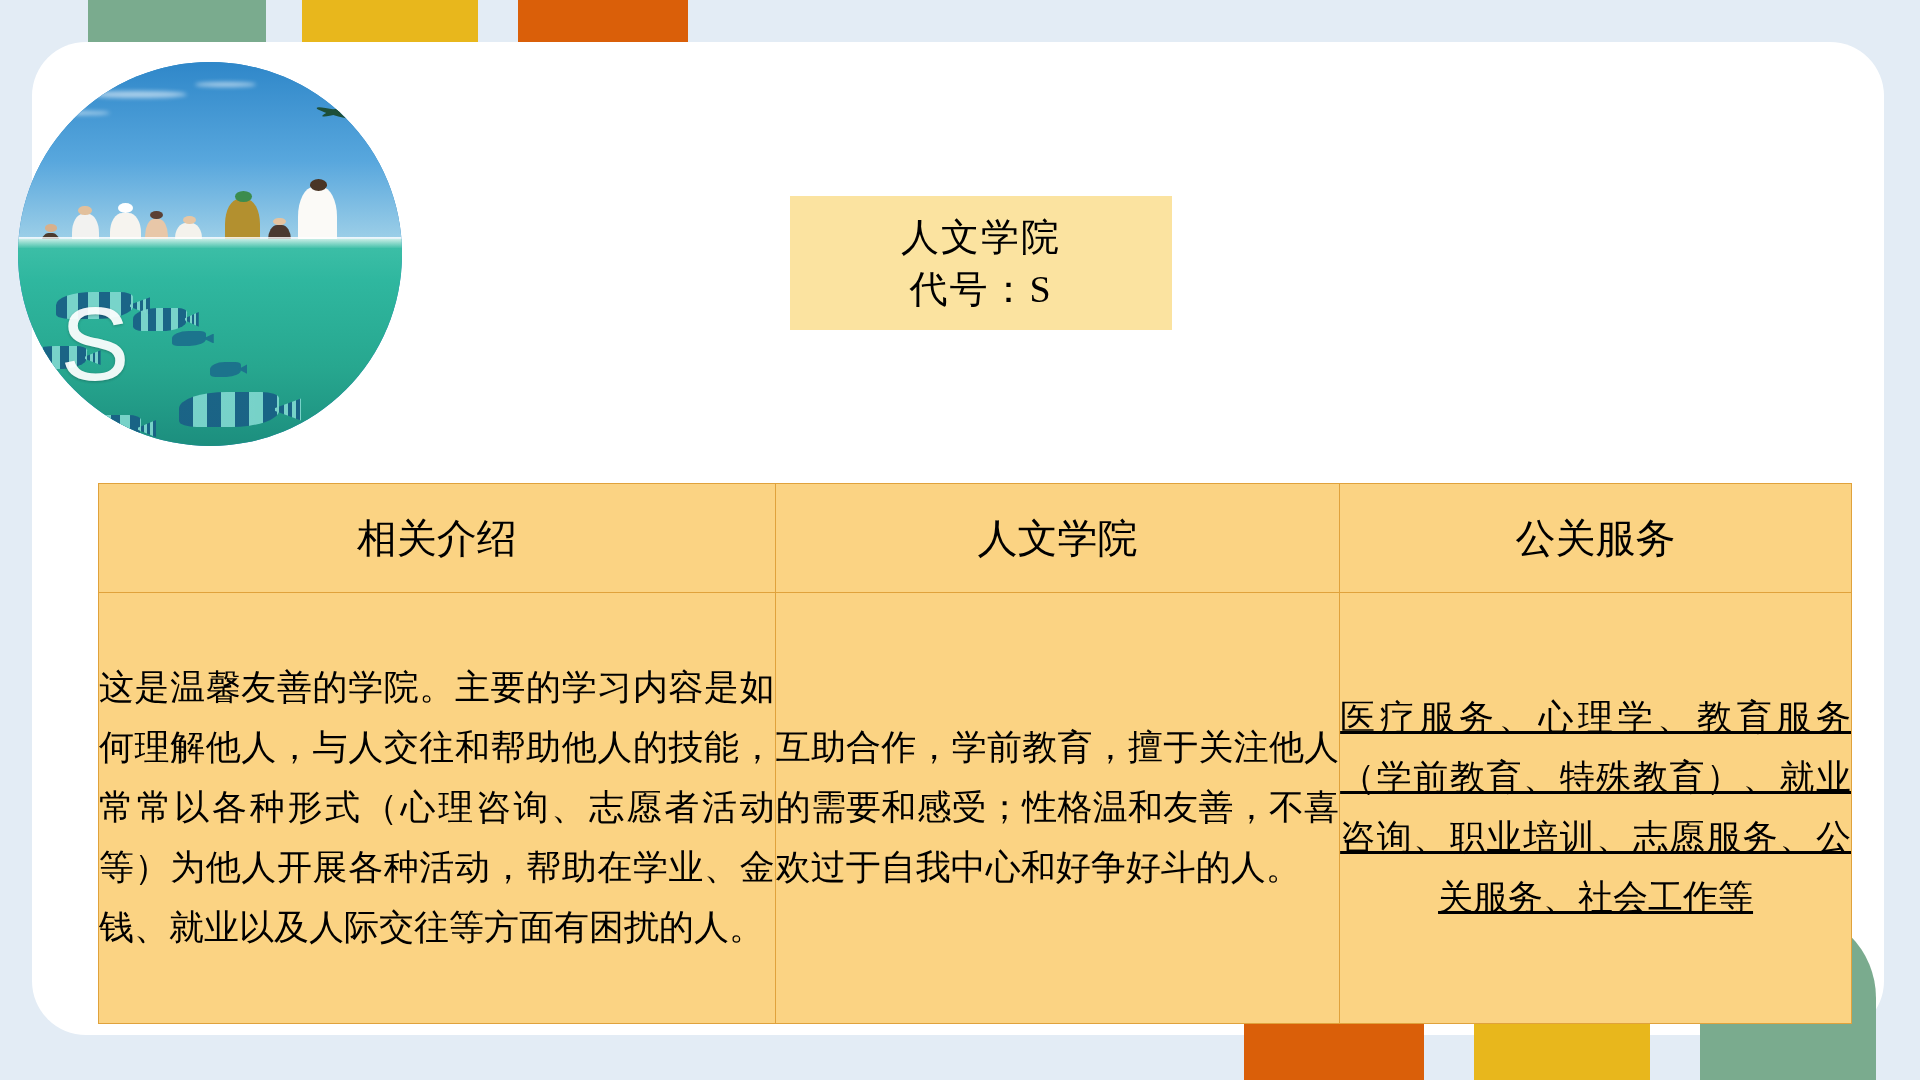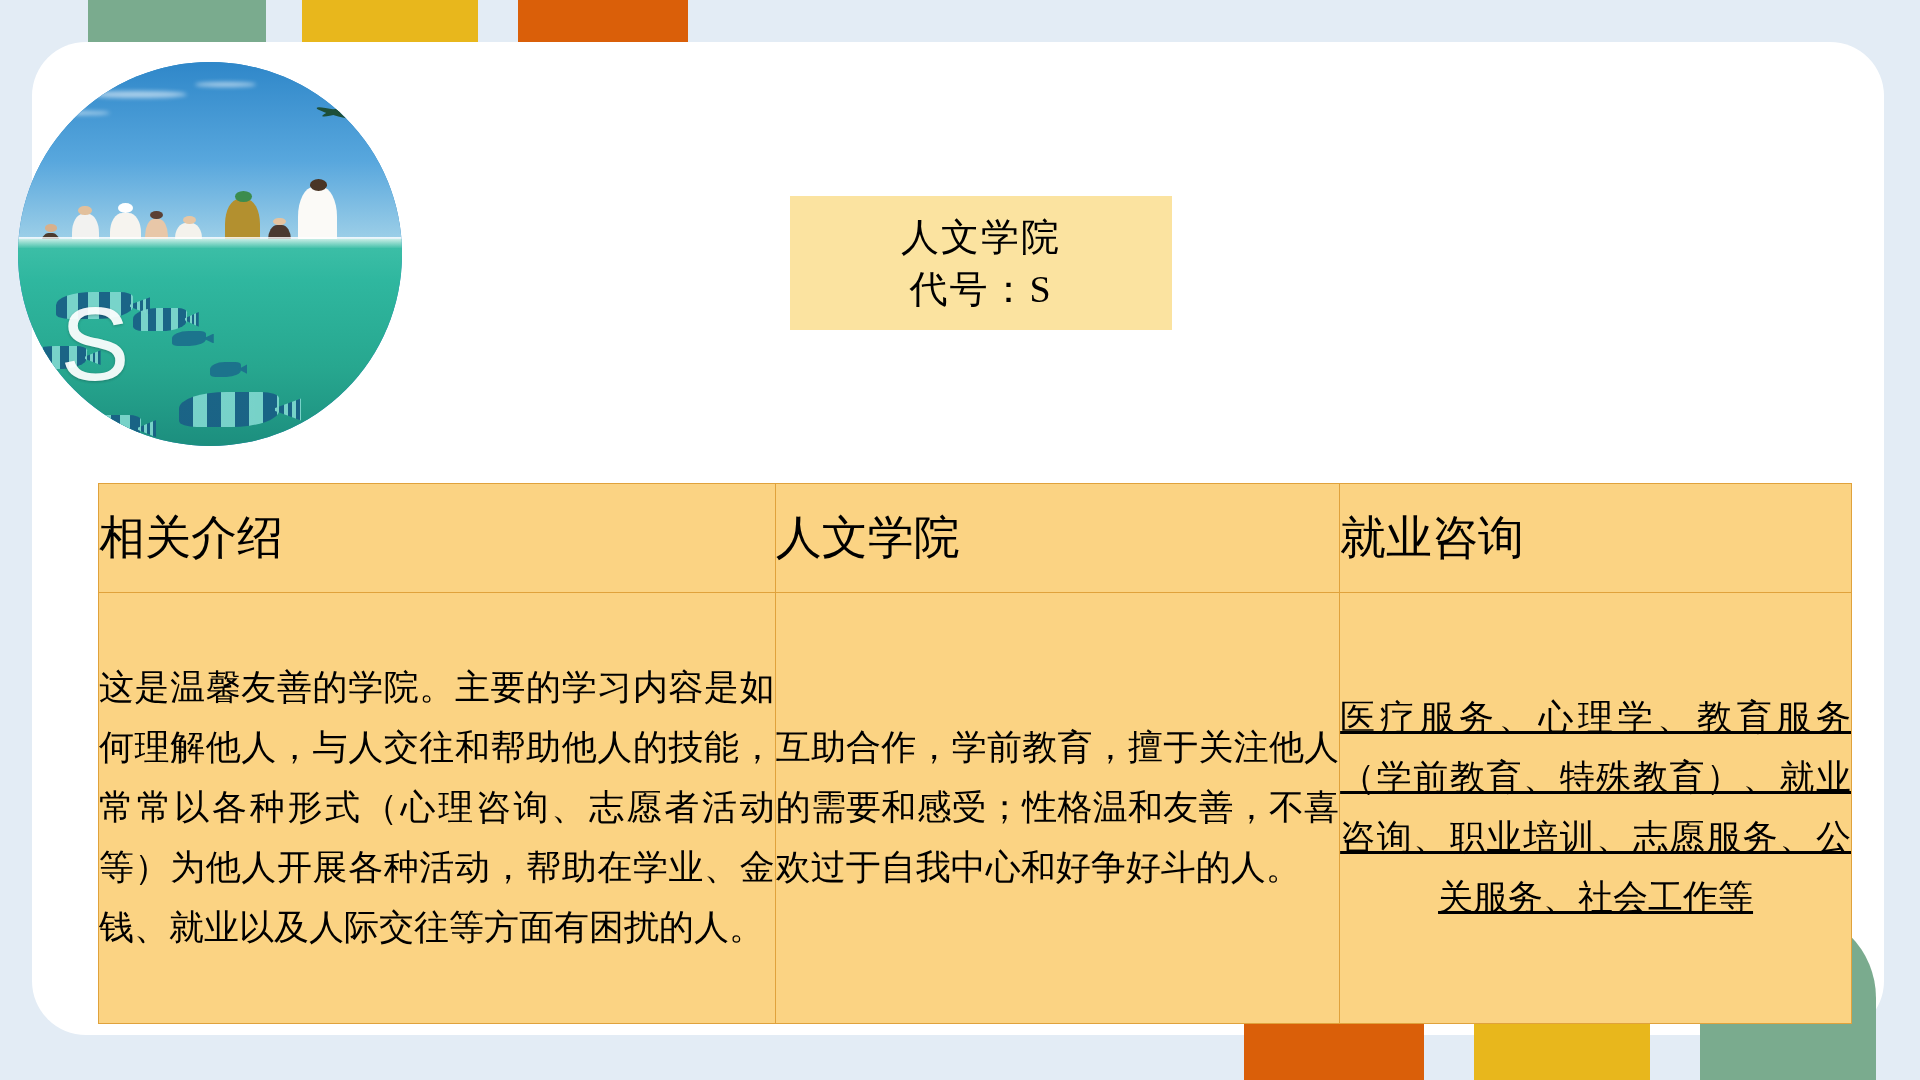--- a/index.html
+++ b/index.html
@@ -199,22 +199,22 @@
     padding: 0;
     vertical-align: middle;
     color: #000;
   }
   .col-a { width: 38.6%; }
   .col-b { width: 32.2%; }
   .col-c { width: 29.2%; }
 
   .th-cell {
     height: 108px;
-    text-align: left;
-    font-size: 46px;
+    text-align: center;
+    font-size: 40px;
     font-weight: normal;
     background: #fbd383;
   }
   .td-cell {
     font-size: 35px;
     line-height: 1.72;
     padding: 16px 22px 18px 22px;
     background: #fbd383;
     text-align: justify;
     text-align-last: left;
@@ -296,21 +296,21 @@
   <table class="table">
     <colgroup>
       <col class="col-a">
         <col class="col-b">
         <col class="col-c">
     </colgroup>
     <thead>
       <tr>
         <th class="th-cell">相关介绍</th>
         <th class="th-cell">人文学院</th>
-        <th class="th-cell">就业咨询</th>
+        <th class="th-cell">公关服务</th>
       </tr>
     </thead>
     <tbody>
       <tr>
         <td class="td-cell td-body-a">这是温馨友善的学院。主要的学习内容是如何理解他人，与人交往和帮助他人的技能，常常以各种形式（心理咨询、志愿者活动等）为他人开展各种活动，帮助在学业、金钱、就业以及人际交往等方面有困扰的人。</td>
         <td class="td-cell td-body-b">互助合作，学前教育，擅于关注他人的需要和感受；性格温和友善，不喜欢过于自我中心和好争好斗的人。</td>
         <td class="td-cell td-body-c center-last">医疗服务、心理学、教育服务（学前教育、特殊教育）、就业咨询、职业培训、志愿服务、公关服务、社会工作等</td>
       </tr>
     </tbody>
   </table>

